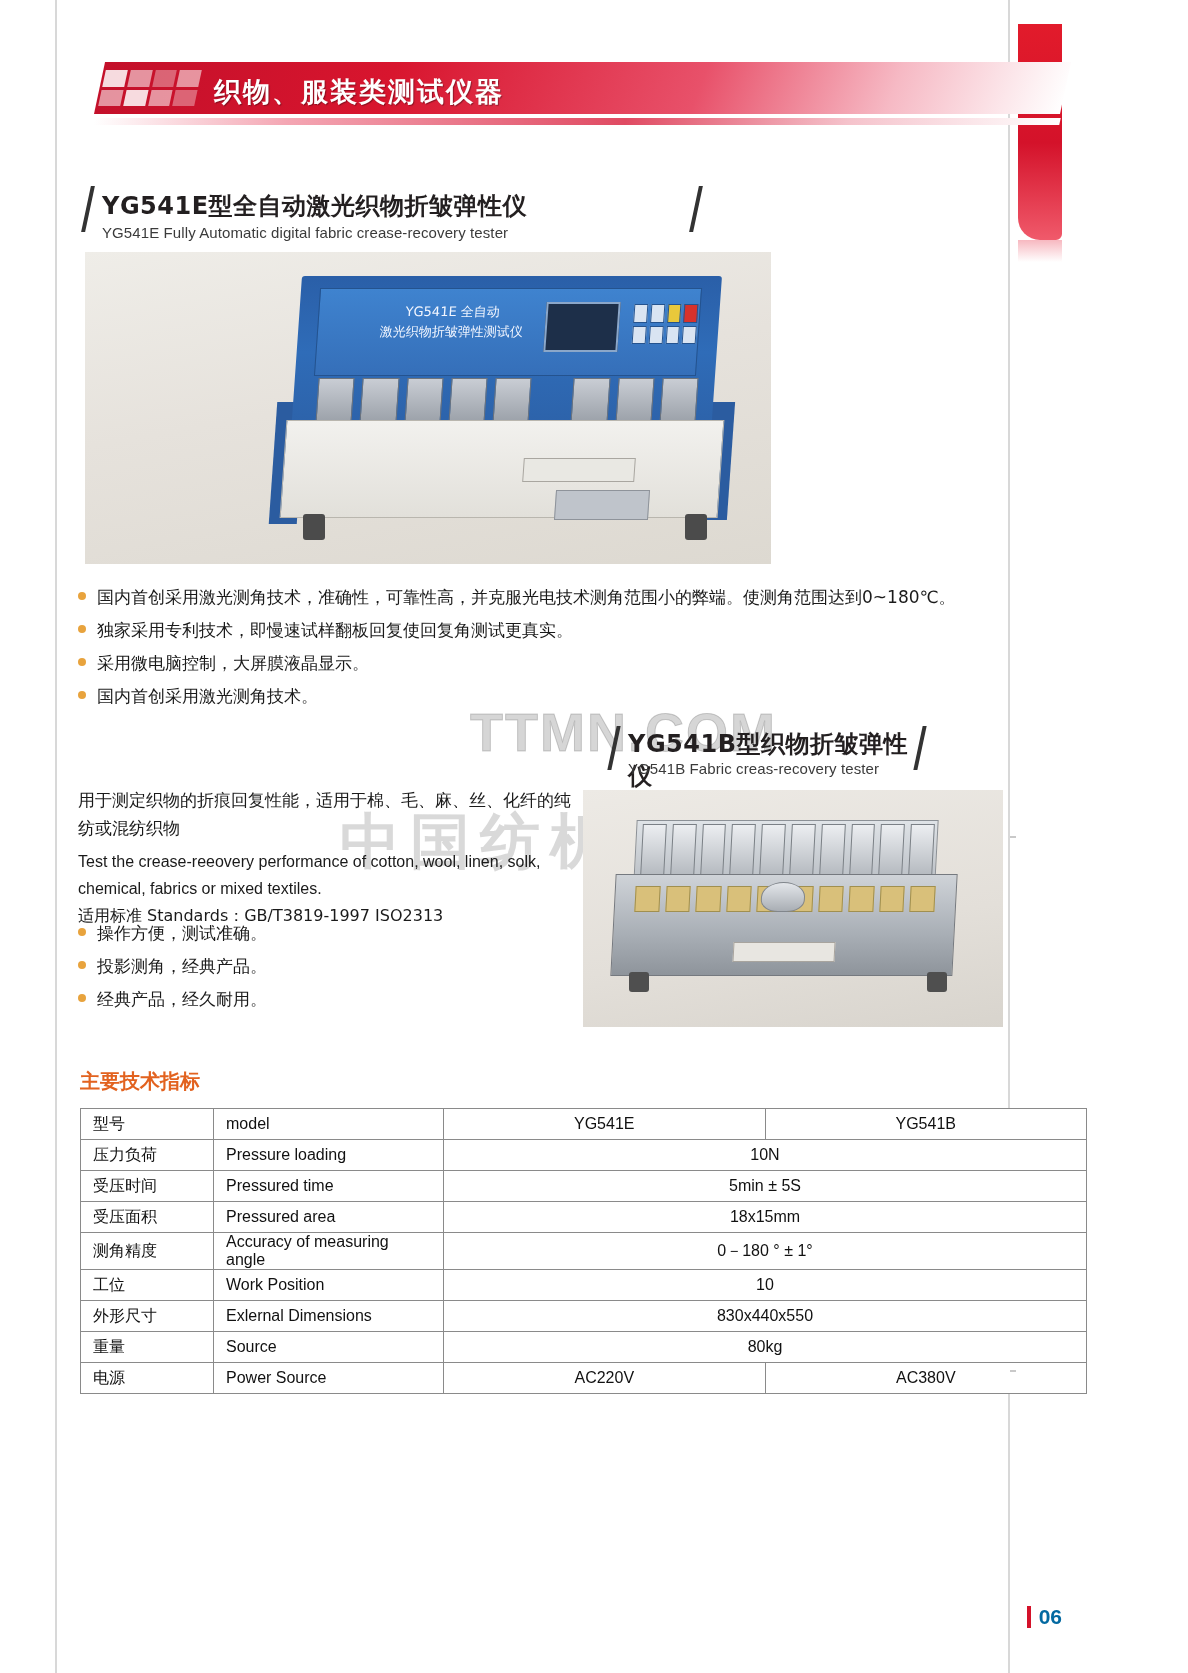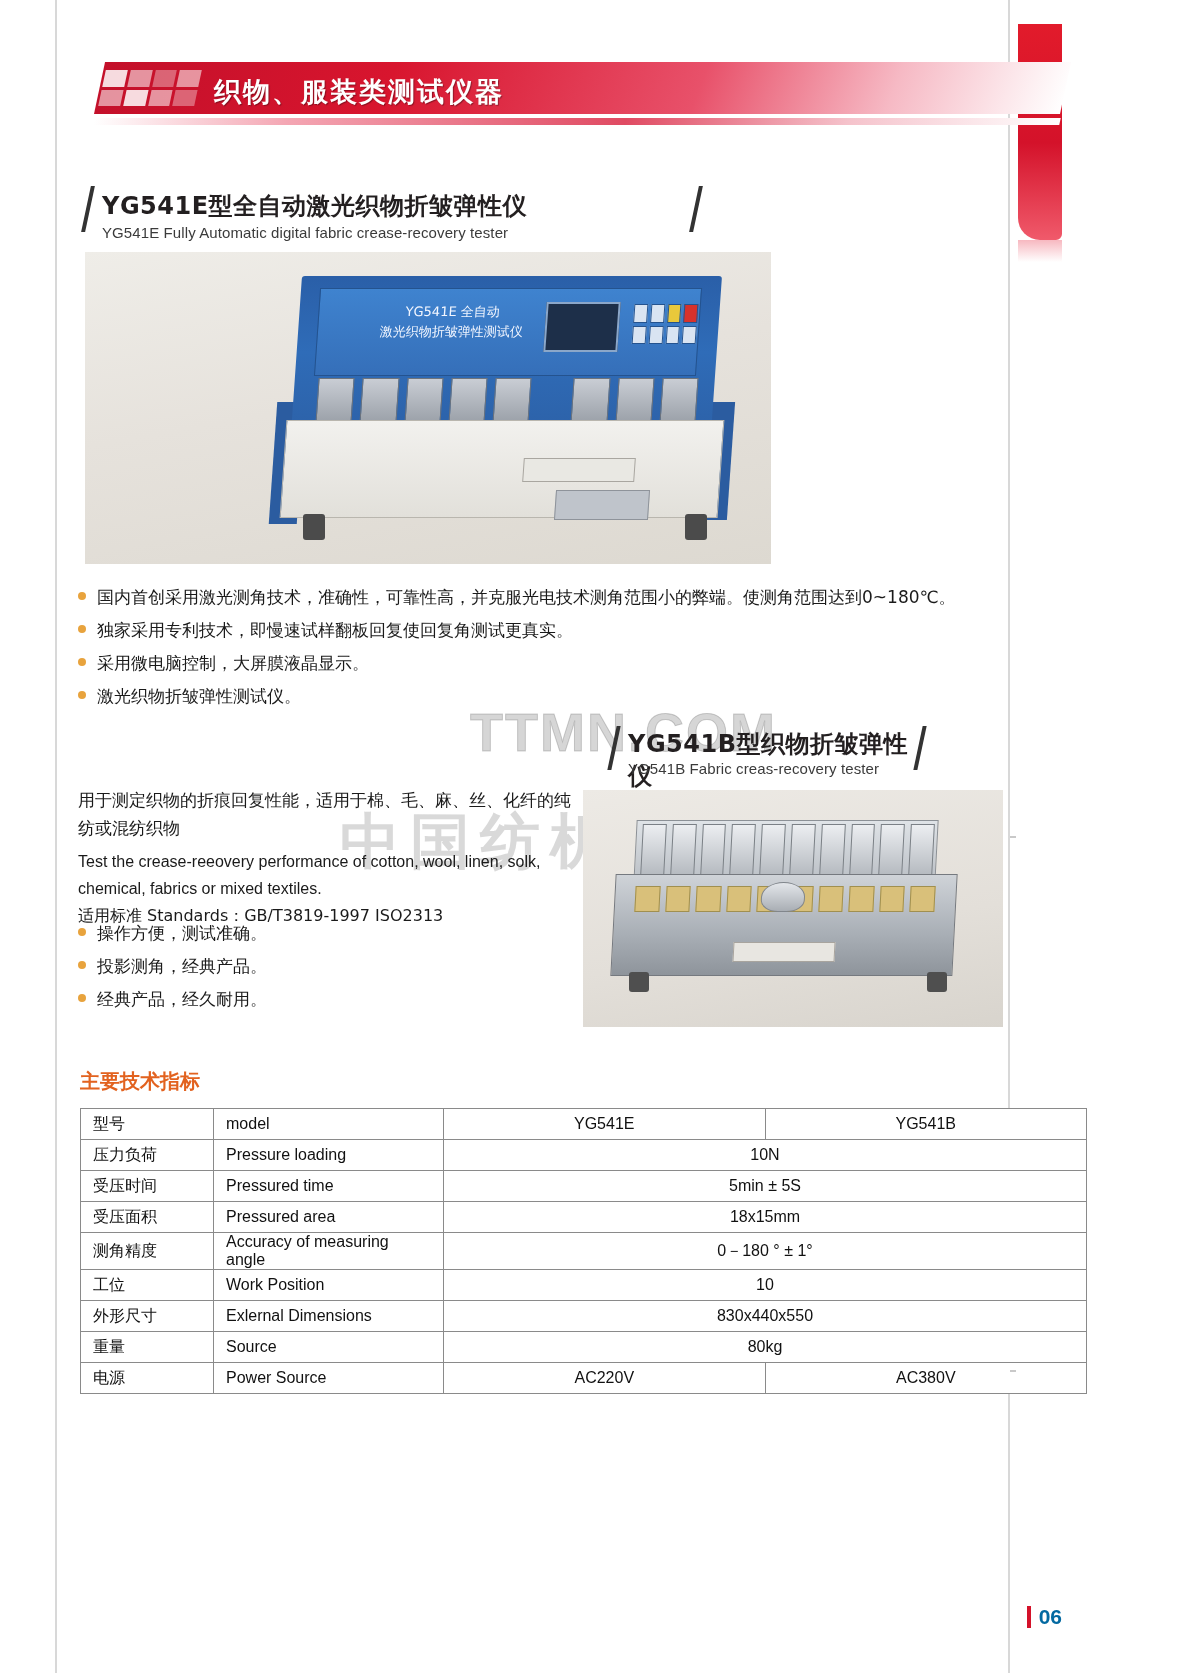--- a/index.html
+++ b/index.html
@@ -525,21 +525,21 @@
     <div class="bullet-row">
       <div class="dot"></div>
       <div class="bullet-text">独家采用专利技术，即慢速试样翻板回复使回复角测试更真实。</div>
     </div>
     <div class="bullet-row">
       <div class="dot"></div>
       <div class="bullet-text">采用微电脑控制，大屏膜液晶显示。</div>
     </div>
     <div class="bullet-row">
       <div class="dot"></div>
-      <div class="bullet-text">激光织物折皱弹性测试仪。</div>
+      <div class="bullet-text">国内首创采用激光测角技术。</div>
     </div>
   </div>
 
   <div class="wm wm1">TTMN.COM</div>
   <div class="wm wm2">中国纺机网</div>
 
   <div class="prod-title-wrap" style="left:590px; top:726px; width:330px; height:58px;">
     <div class="title-bar-left" style="left:22px; top:0; height:44px;"></div>
     <div class="title-bar-right" style="left:328px; top:0; height:44px;"></div>
     <div class="prod-cn" style="position:absolute; left:38px; top:2px;">YG541B型织物折皱弹性仪</div>

